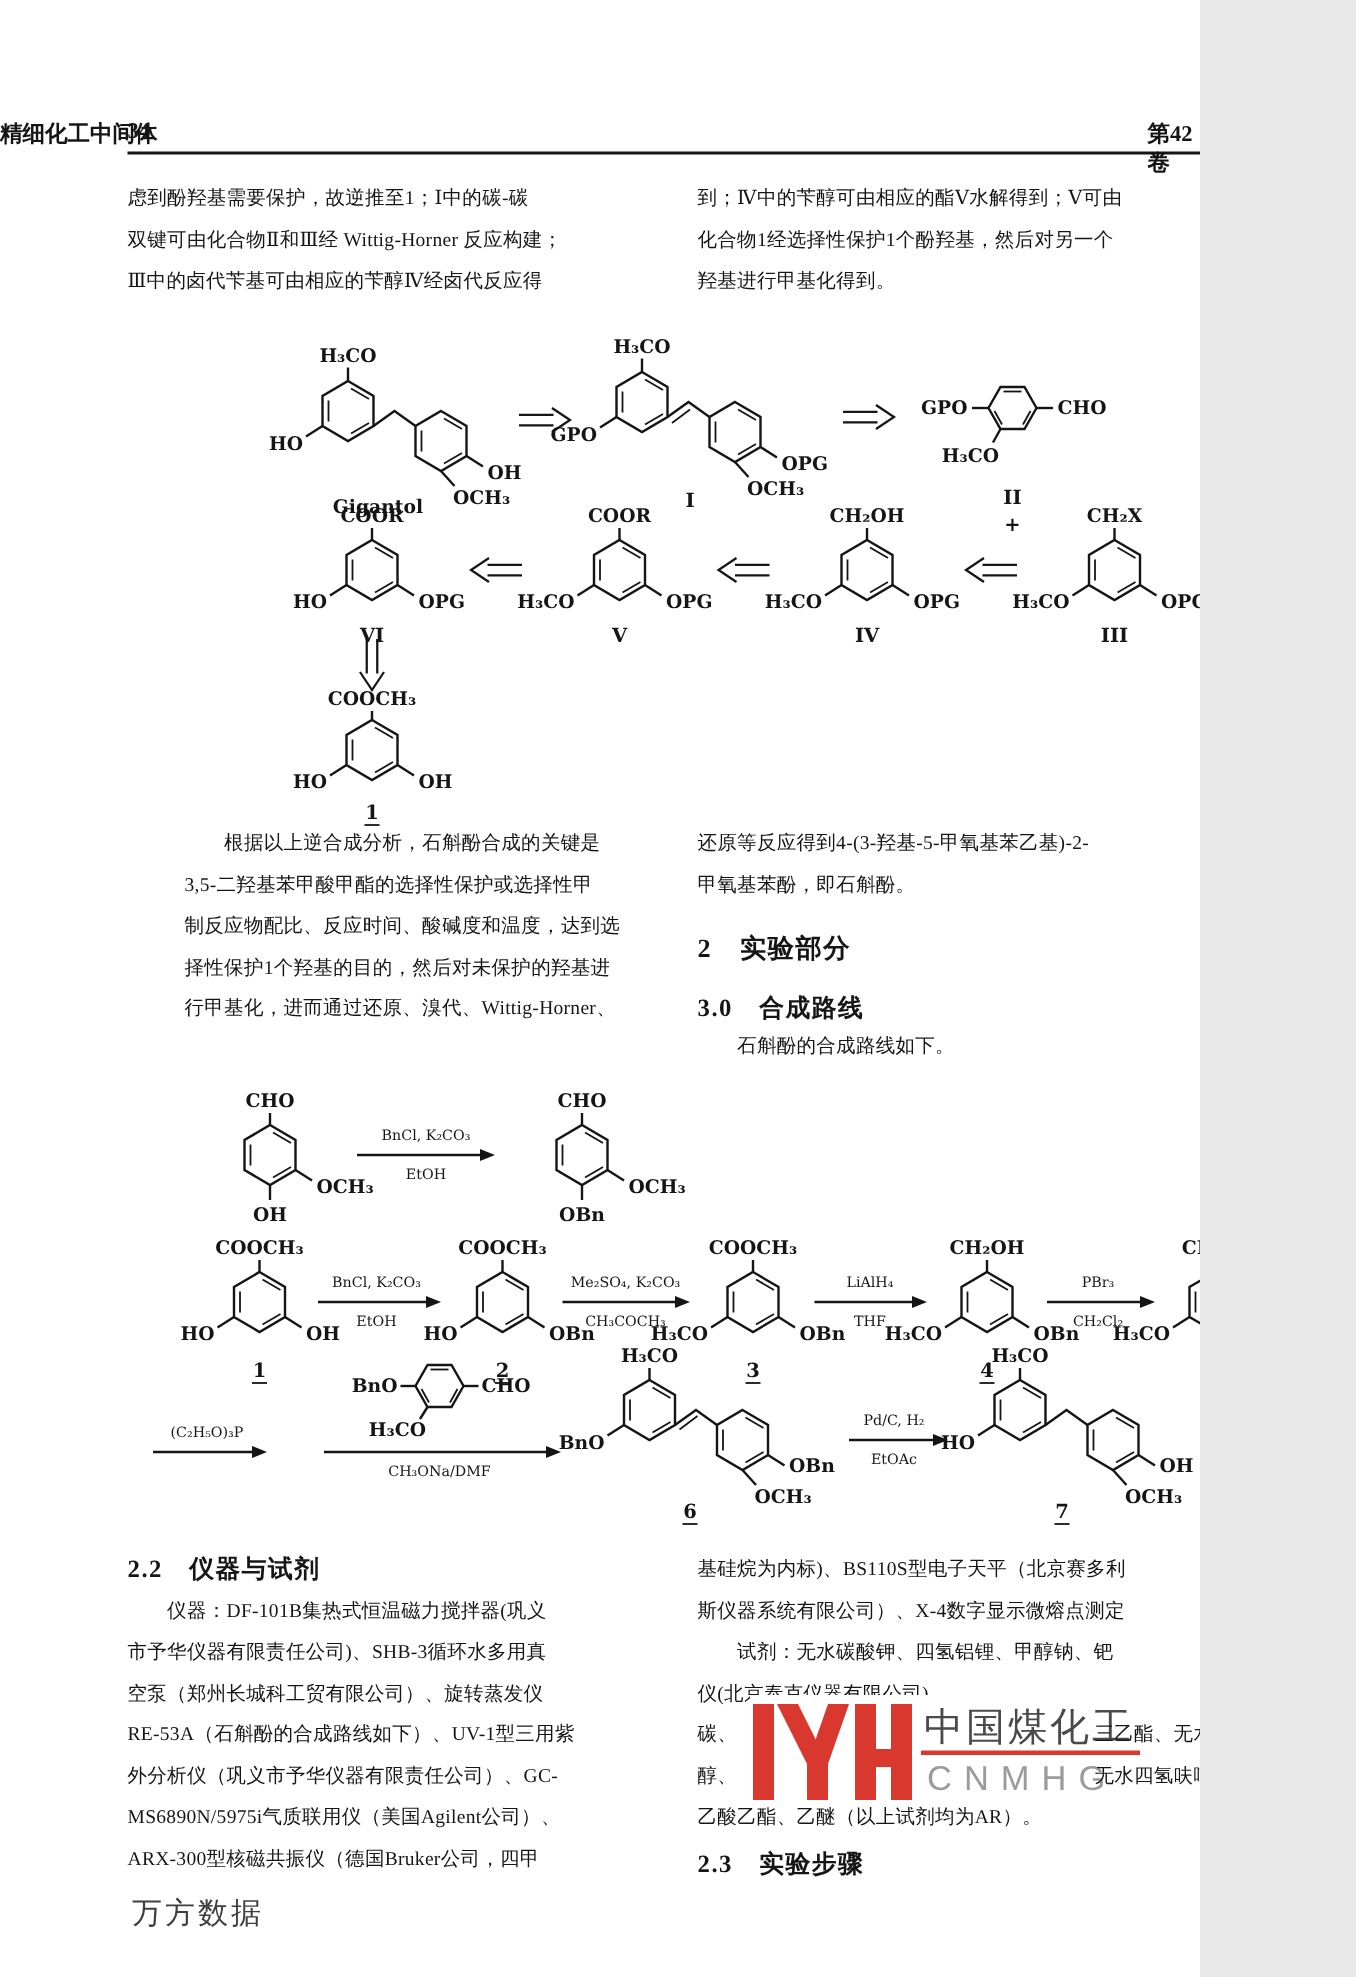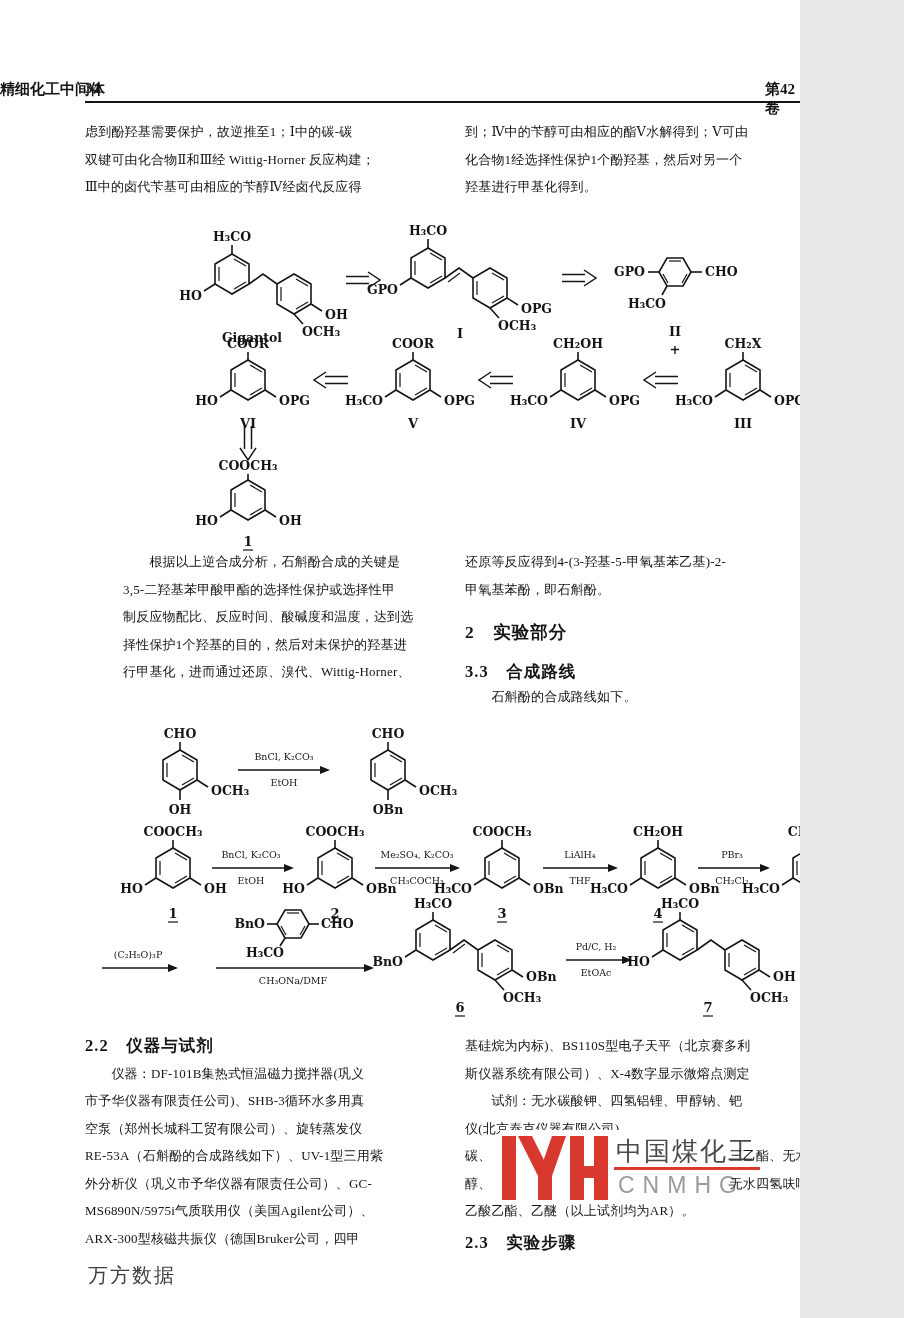--- a/index.html
+++ b/index.html
@@ -192,21 +192,21 @@
       <div class="tline">制反应物配比、反应时间、酸碱度和温度，达到选</div>
       <div class="tline">择性保护1个羟基的目的，然后对未保护的羟基进</div>
       <div class="tline">行甲基化，进而通过还原、溴代、Wittig-Horner、</div>
     </div>
   <div class="abs col" style="left:465px;top:548px;">
     <div>
         <div class="tline">还原等反应得到4-(3-羟基-5-甲氧基苯乙基)-2-</div>
         <div class="tline">甲氧基苯酚，即石斛酚。</div>
       </div>
     <div class="h2" style="margin:17px 0 0 0;">2　实验部分</div>
-    <div class="h3" style="margin:17px 0 0 0;">3.3　合成路线</div>
+    <div class="h3" style="margin:17px 0 0 0;">3.0　合成路线</div>
     <div class="tline">　　石斛酚的合成路线如下。</div>
   </div>
 
   <svg class="abs" style="left:88px;top:718px;" width="806" height="300" viewBox="0 0 806 300">
 
     <g transform="translate(92,52)">
       <use href="#rg"></use>
       <line class="bond" x1="0" y1="-20" x2="0" y2="-28"></line>
       <text x="0" y="-32" text-anchor="middle">CHO</text>
       <line class="bond" x1="17" y1="10" x2="28" y2="17"></line>

